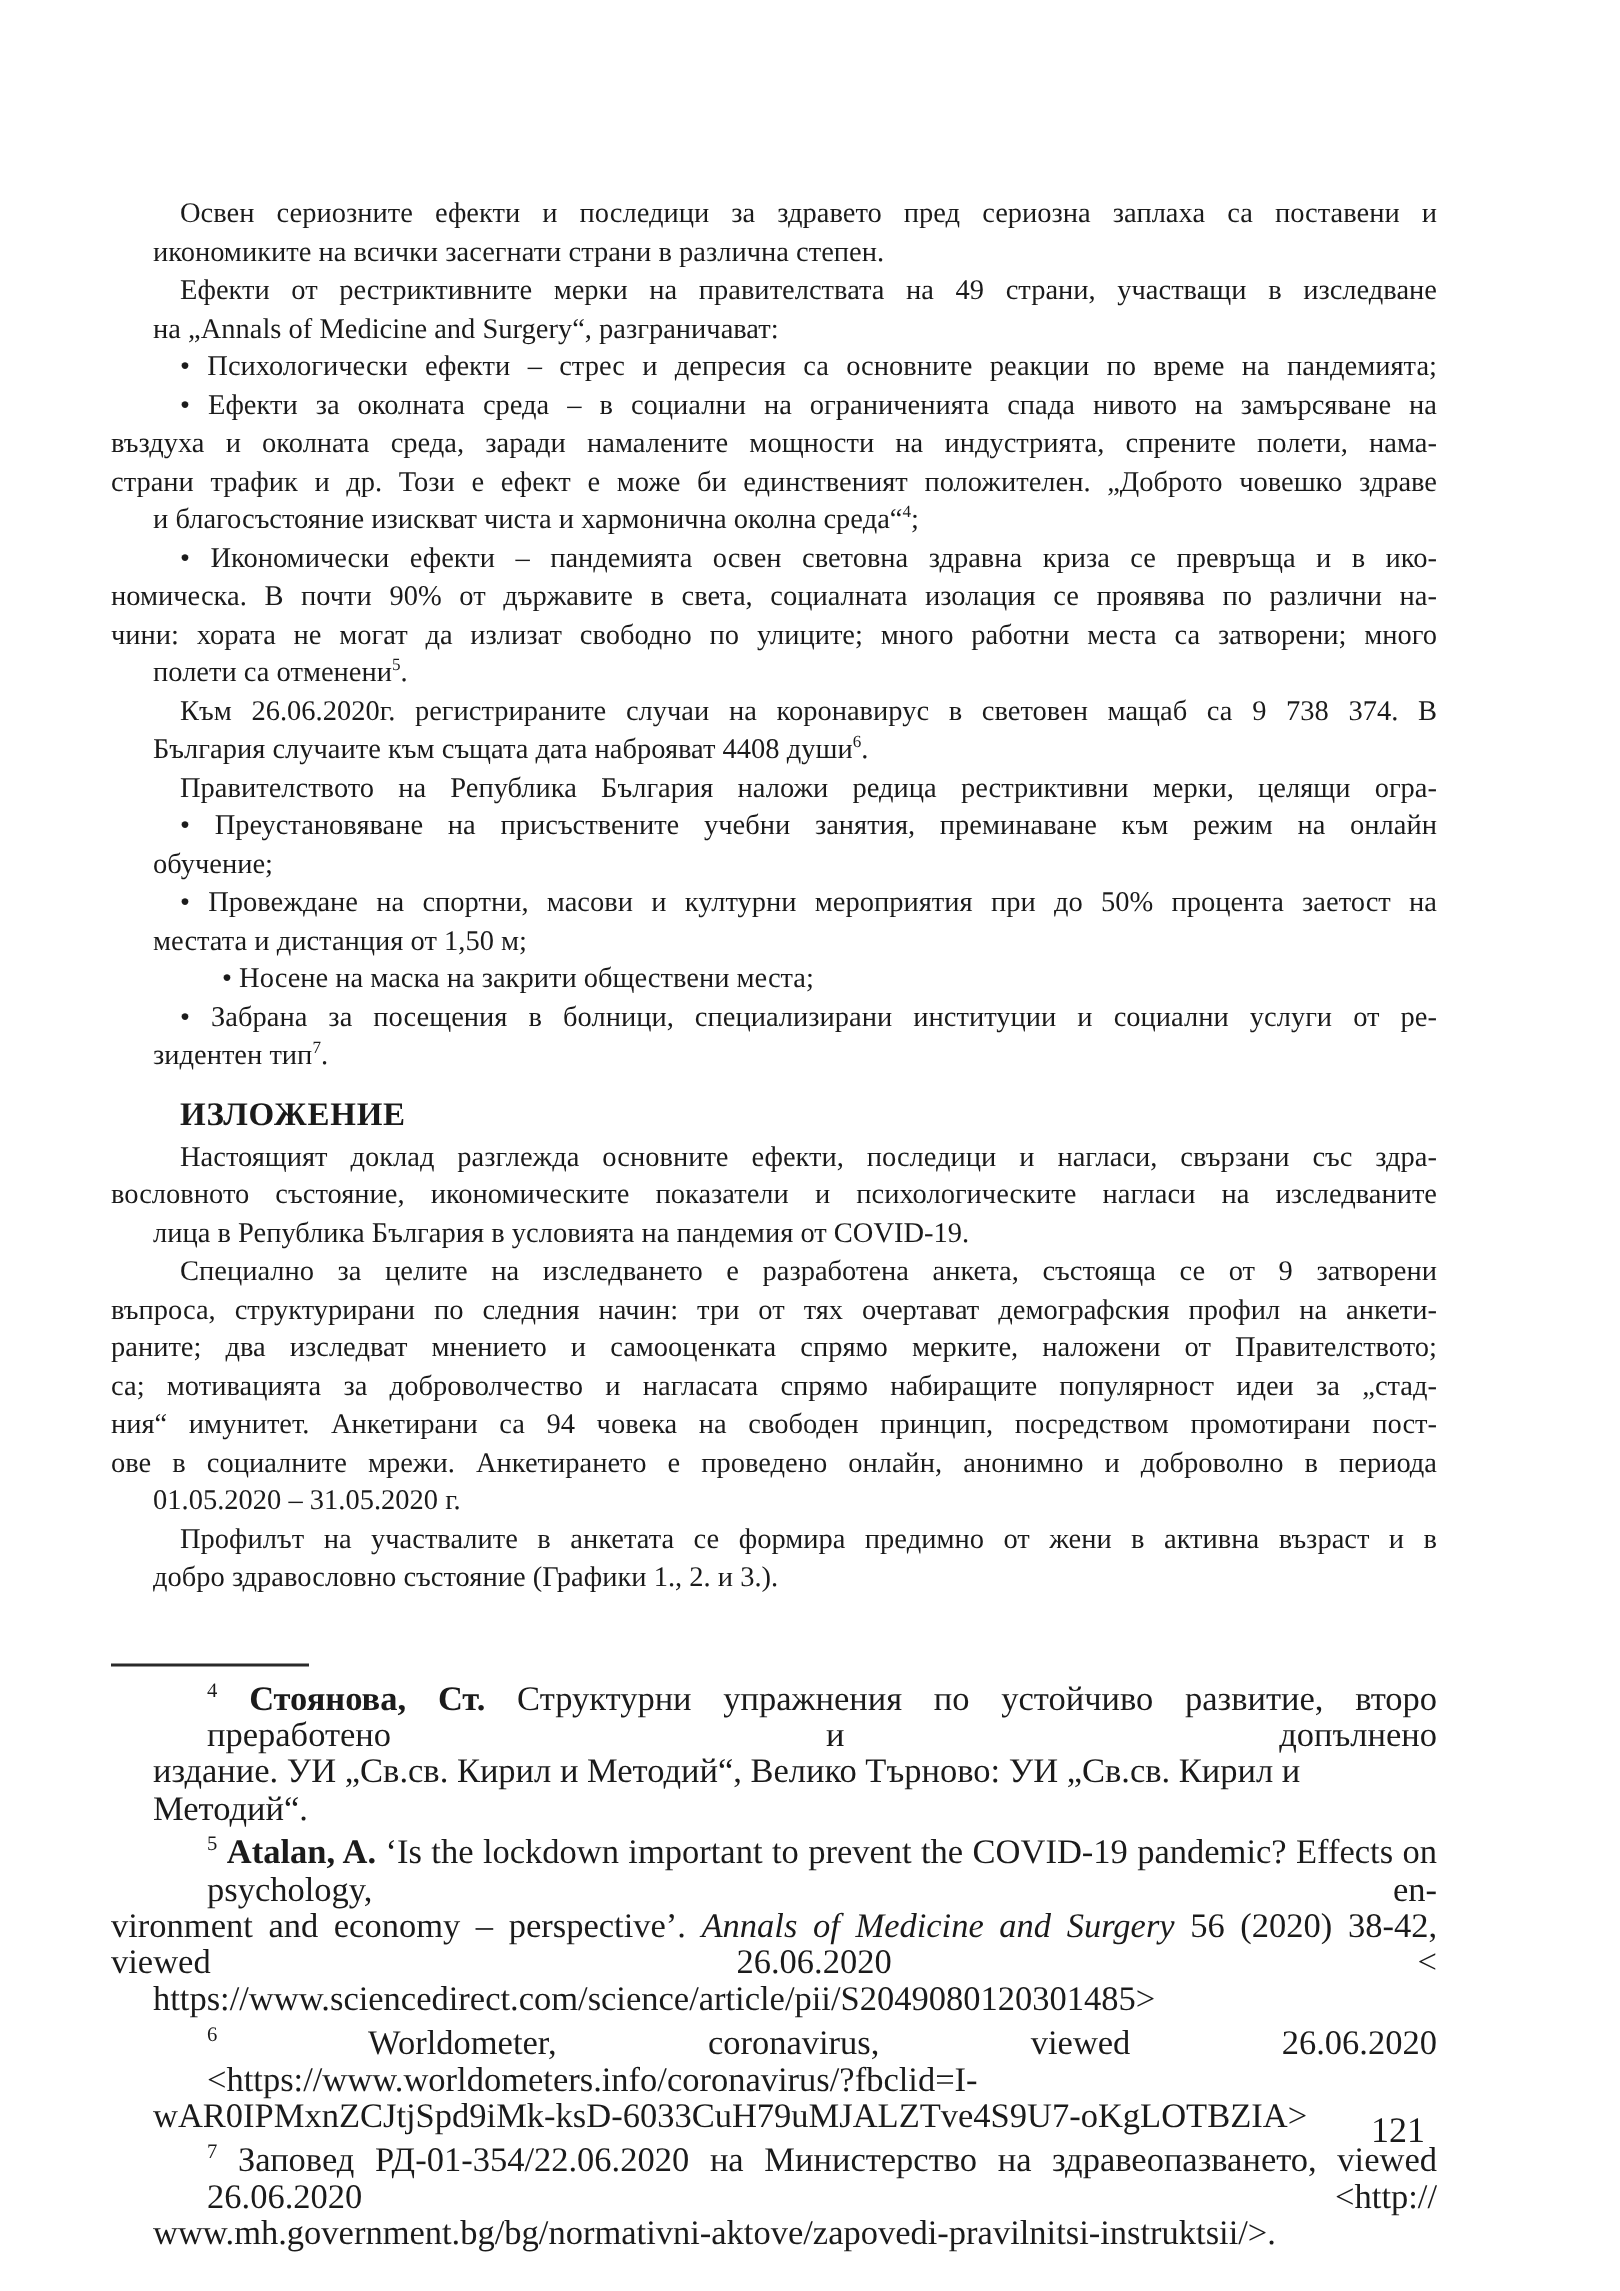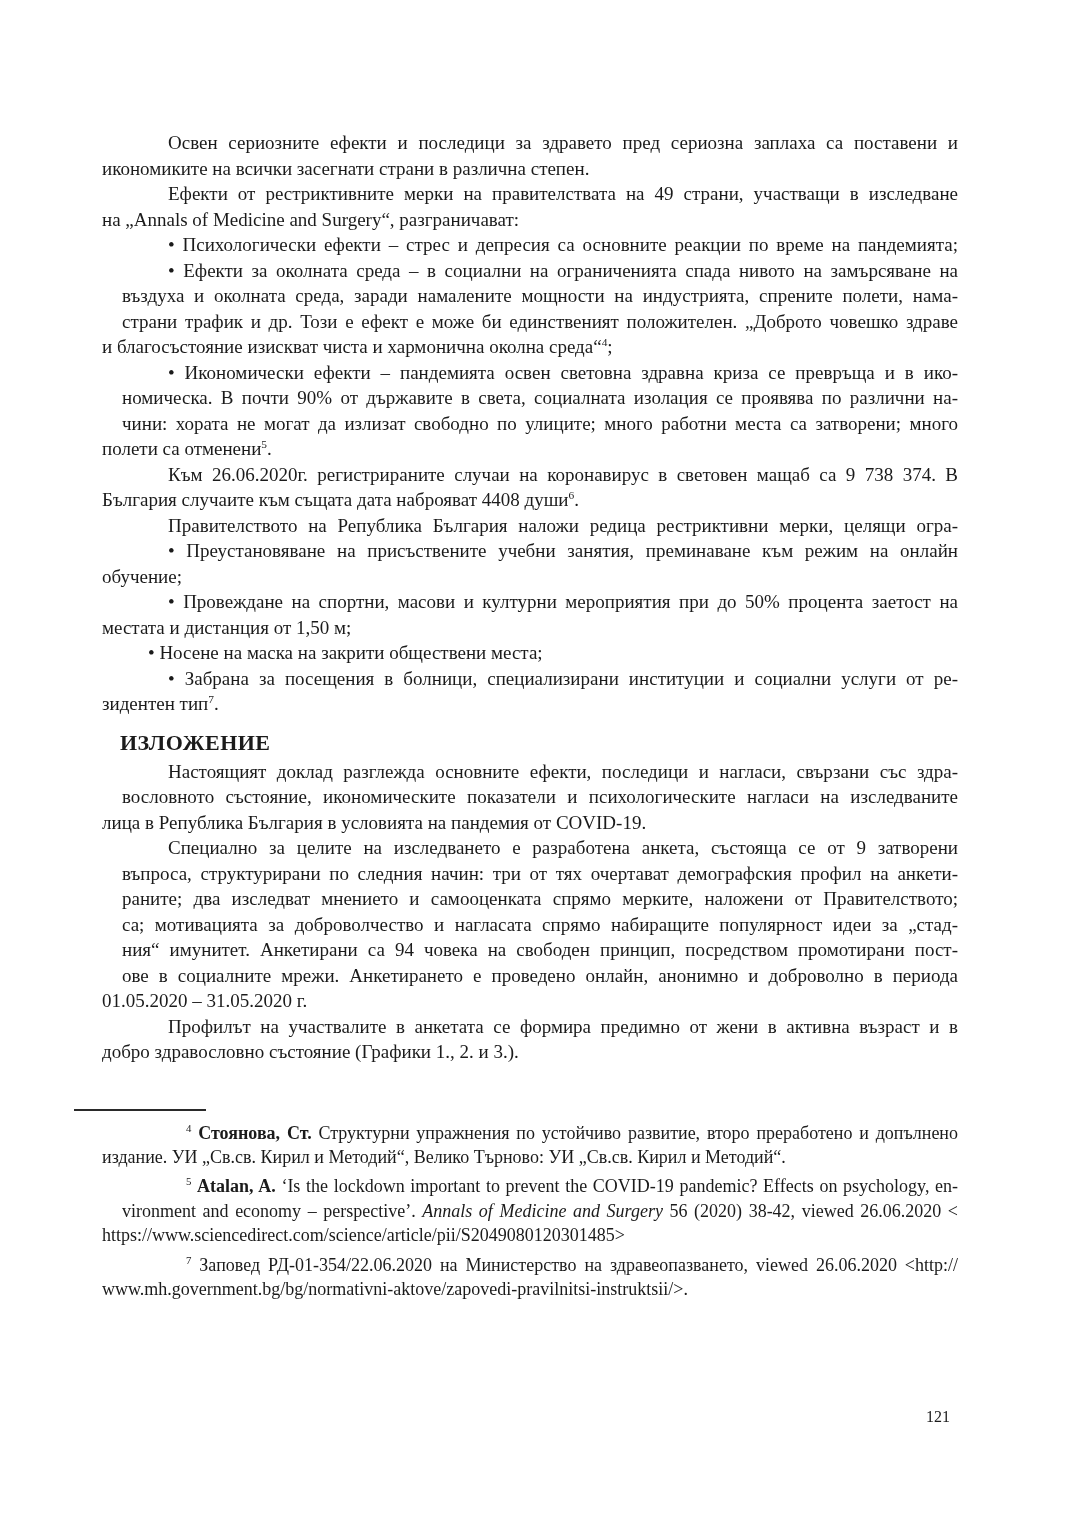--- a/index.html
+++ b/index.html
@@ -15,21 +15,21 @@
   .content {
     position:absolute;
     left:74px; top:130px;
     width:884px;
   }
   .body-text { font-size:19px; }
   .line {
     line-height:25.5px;
     white-space:normal;
   }
-  .just { text-align:justify; text-align-last:justify;margin-left:48px; }
+  .just { text-align:justify; text-align-last:justify; }
   .last { text-align:left;margin-left:28px; }
   .body-text .ind { padding-left:46px; }
   .heading {
     font-weight:700;
     font-size:22px;
     line-height:26px;
     padding-left:46px;
     margin-top:13px;
     margin-bottom:3px;
     letter-spacing:0.5px;
@@ -40,29 +40,29 @@
     line-height:0;
   }
   .b { font-weight:700; }
   .i { font-style:italic; }
   .footnote-sep {
     width:132px; height:2px;
     background:#2a2a2a;
     margin-top:44px;
     margin-bottom:10px;
   }
-  .footnotes { font-size:18px; }
+  .footnotes { font-size:23px; }
   .footnotes .line { line-height:24.4px; }
   .footnotes .ind { padding-left:64px; }
   .fn-block { margin-top:5px; }
   .pagenum {
     position:absolute;
     top:1408px;
     right:130px;
-    font-size:16px;
+    font-size:24px;
     color:#1b1b1b;
   }
 </style>
 </head>
 <body>
 
 <div class="page">
   <div class="content">
     <div class="body-text" id="body">
         <div class="block">
@@ -135,19 +135,23 @@
         <div class="fn-block">
           <div class="line just ind"><sup>4</sup><span> </span><span class="b">Стоянова, Ст.</span><span> Структурни упражнения по устойчиво развитие, второ преработено и допълнено</span></div>
           <div class="line last"><span>издание. УИ „Св.св. Кирил и Методий“, Велико Търново: УИ „Св.св. Кирил и Методий“.</span></div>
         </div>
         <div class="fn-block">
           <div class="line just ind"><sup>5</sup><span> </span><span class="b">Atalan, A.</span><span> ‘Is the lockdown important to prevent the COVID-19 pandemic? Effects on psychology, en-</span></div>
           <div class="line just"><span>vironment and economy – perspective’. </span><span class="i">Annals of Medicine and Surgery</span><span> 56 (2020) 38-42, viewed 26.06.2020 &lt;</span></div>
           <div class="line last"><span>https://www.sciencedirect.com/science/article/pii/S2049080120301485&gt;</span></div>
         </div>
         <div class="fn-block">
+          <div class="line just ind"><sup>6</sup><span> Worldometer, coronavirus, viewed 26.06.2020 &lt;https://www.worldometers.info/coronavirus/?fbclid=I-</span></div>
+          <div class="line last"><span>wAR0IPMxnZCJtjSpd9iMk-ksD-6033CuH79uMJALZTve4S9U7-oKgLOTBZIA&gt;</span></div>
+        </div>
+        <div class="fn-block">
           <div class="line just ind"><sup>7</sup><span> Заповед РД-01-354/22.06.2020 на Министерство на здравеопазването, viewed 26.06.2020 &lt;http://</span></div>
           <div class="line last"><span>www.mh.government.bg/bg/normativni-aktove/zapovedi-pravilnitsi-instruktsii/&gt;.</span></div>
         </div>
       </div>
   </div>
   <div class="pagenum">121</div>
 </div>
 
 </body></html>

